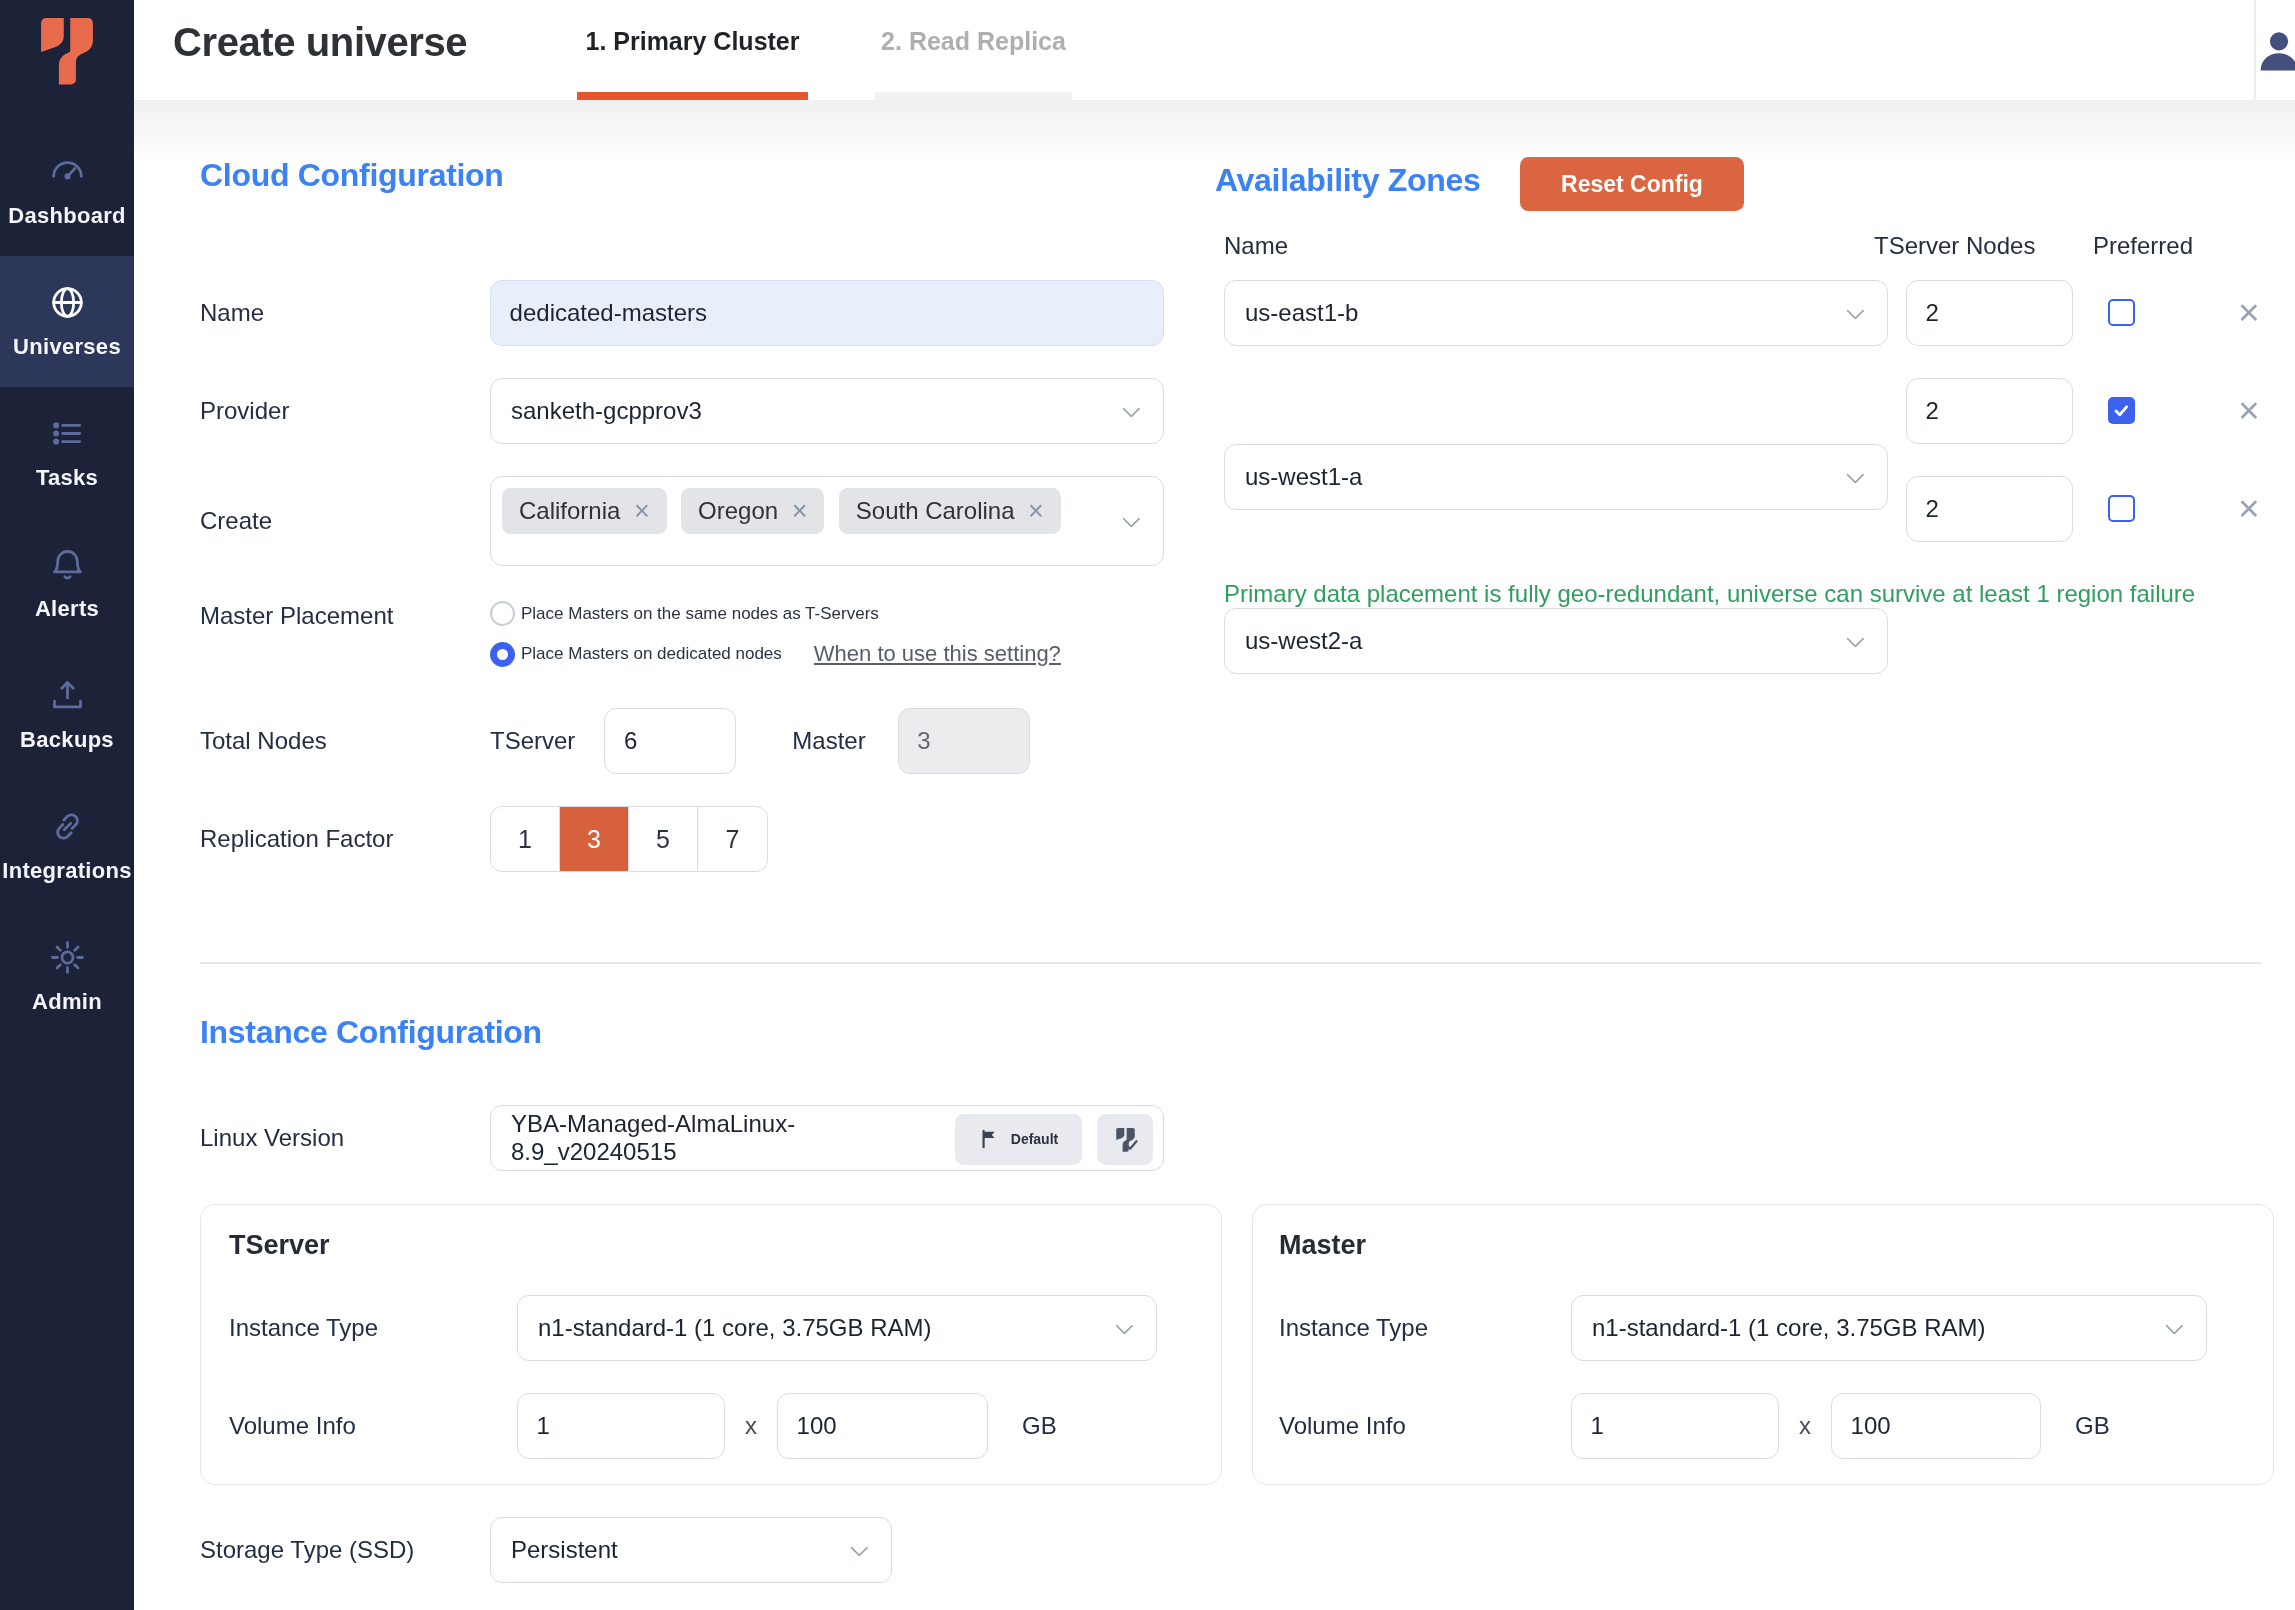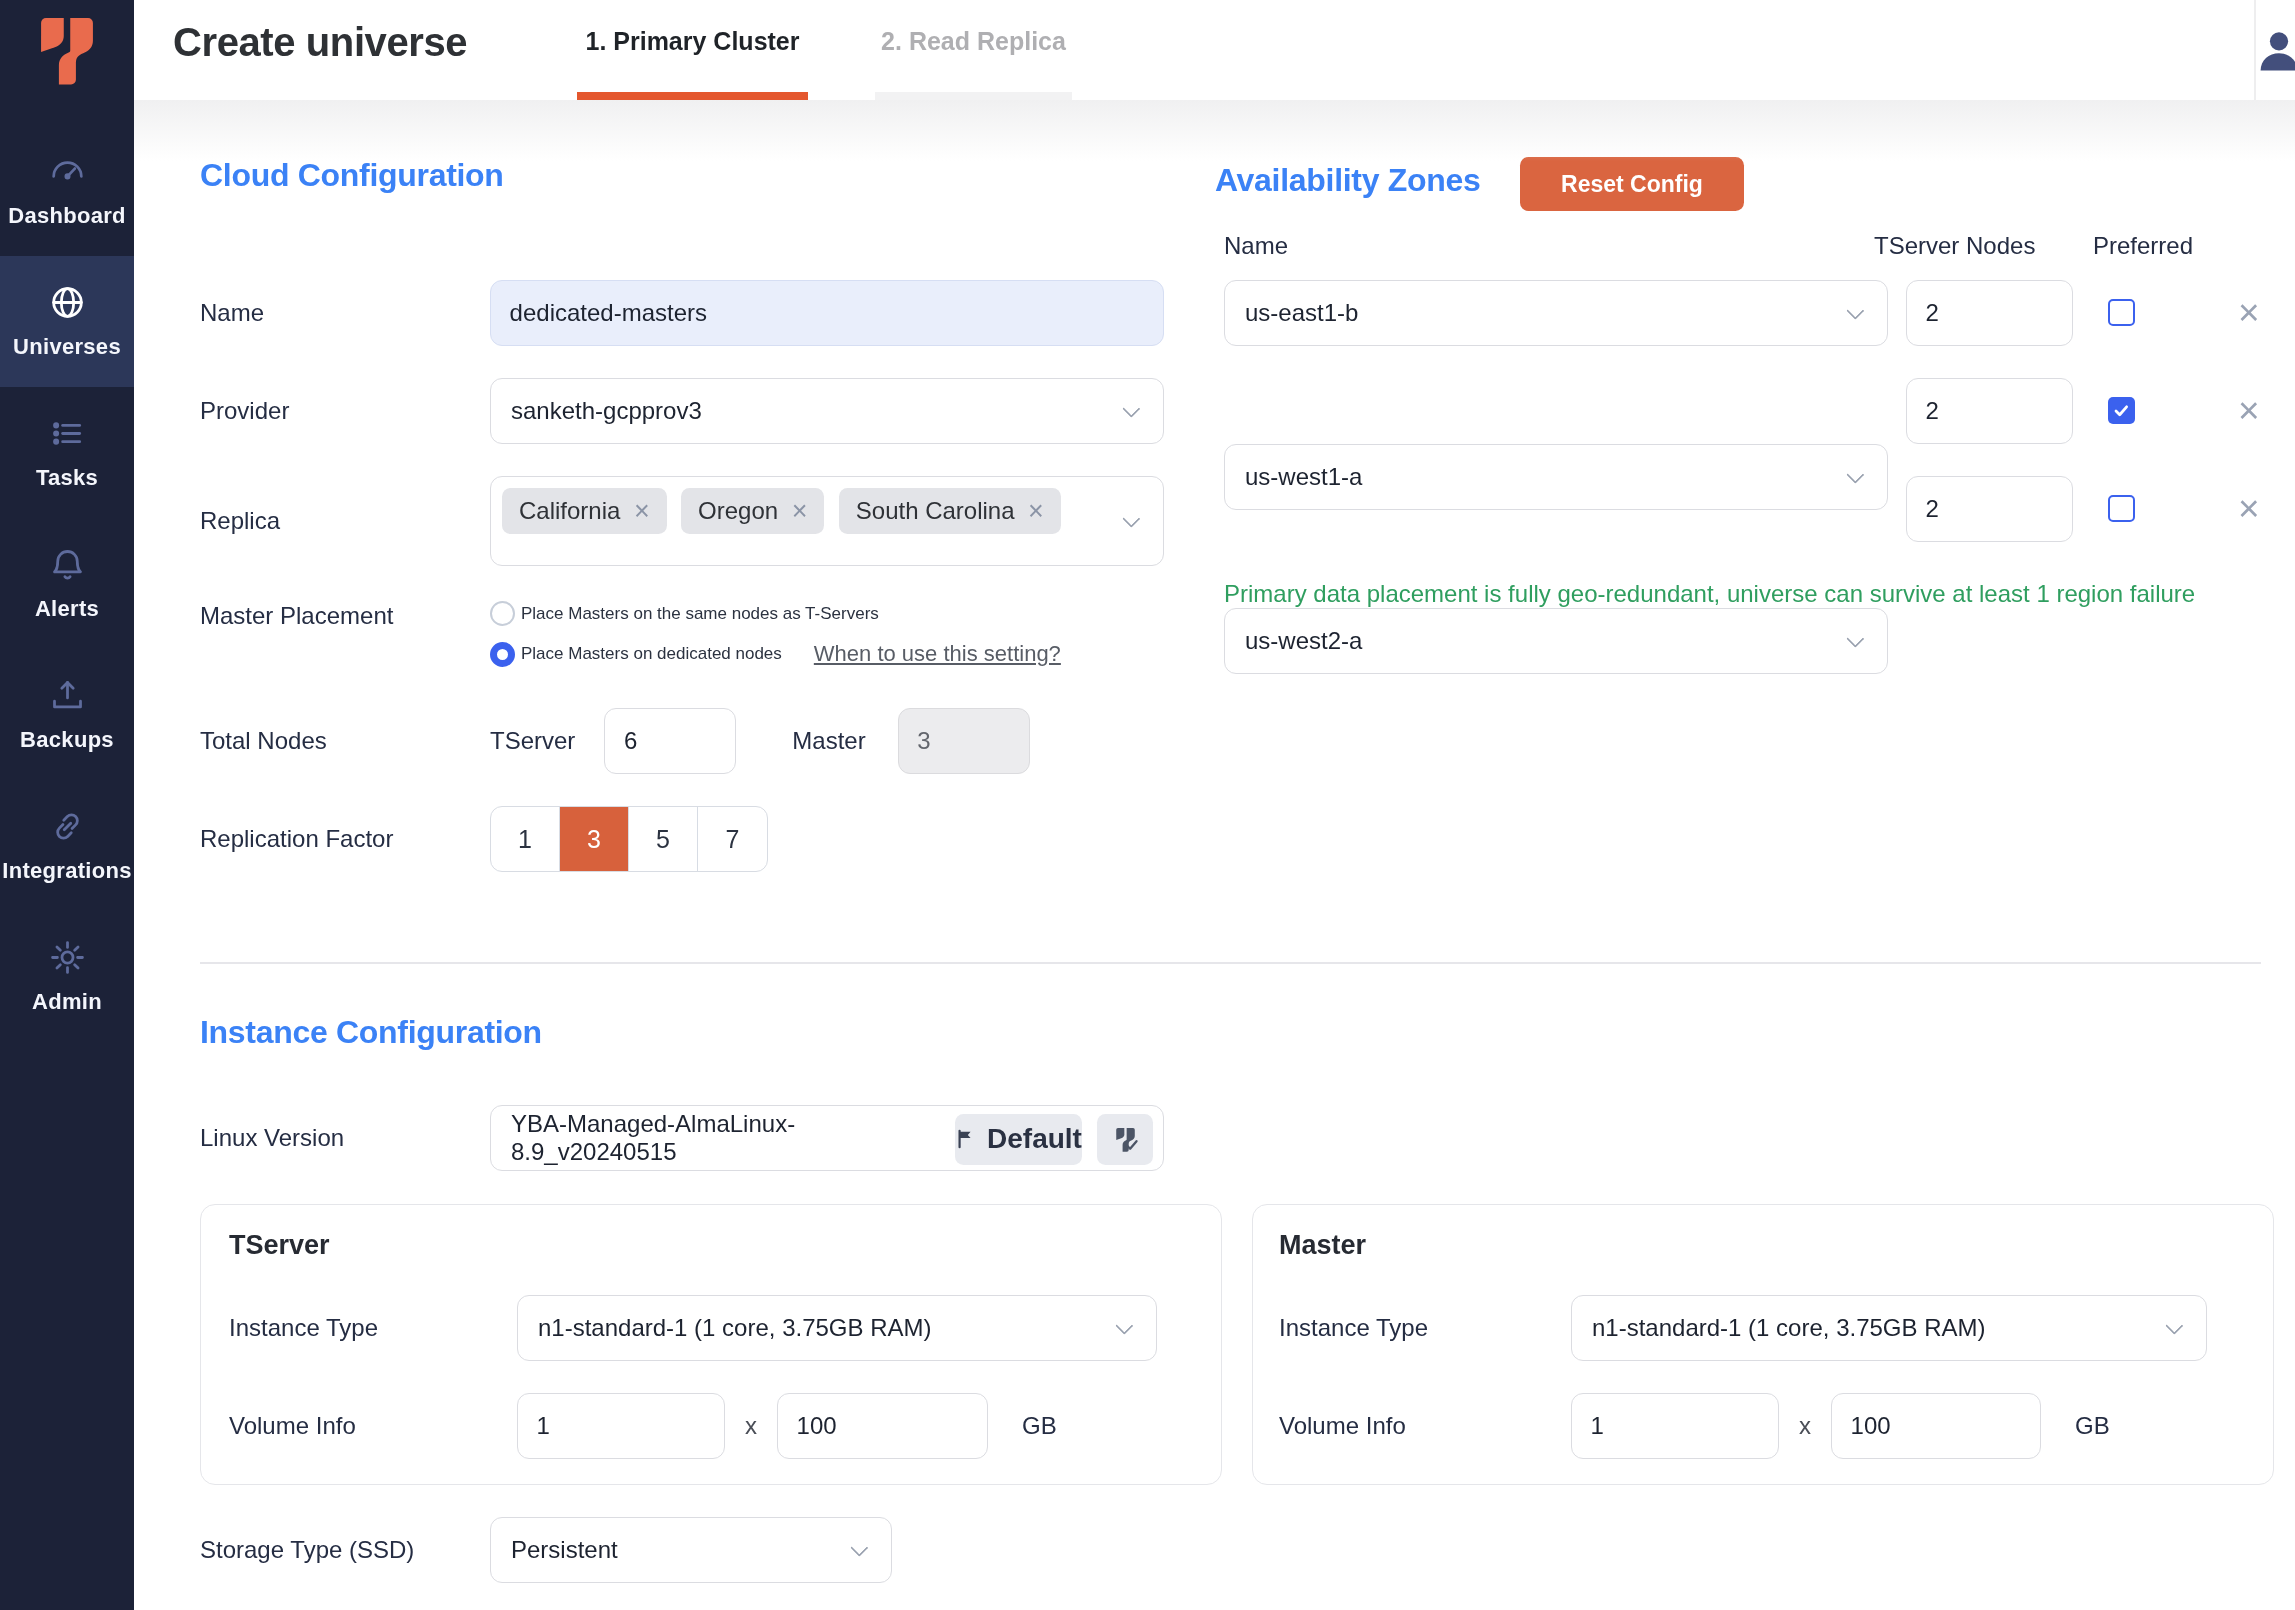--- a/index.html
+++ b/index.html
@@ -58,21 +58,21 @@
   .seg-cell.sel { background:#D7613C; color:#fff; }
   .btn-orange { display:flex; align-items:center; justify-content:center; background:#DA6540; color:#fff; border:none; border-radius:8.5px; font-size:23px; font-weight:600; font-family:inherit; cursor:pointer; }
   .checkbox { width:27px; height:27px; border-radius:5px; cursor:pointer; }
   .checkbox.off { border:2.5px solid #3B61EE; background:#fff; }
   .checkbox.on { background:#3B61EE; display:flex; align-items:center; justify-content:center; }
   .row-x { font-size:37px; color:#9AA3B4; line-height:1; cursor:pointer; }
   .divider { position:absolute; left:200px; top:962px; width:2061px; height:1.7px; background:#E6E6EA; }
   .green-msg { font-size:24px; color:#2F9E5F; }
   .card { position:absolute; width:1022px; height:281px; border:1.7px solid #E5E6EA; border-radius:15px; background:#fff; }
   .badge { position:absolute; top:7.6px; height:51px; background:#E8EAEF; border-radius:8.5px; display:flex; align-items:center; justify-content:center; }
-  .badge-txt { font-size:28px; font-weight:600; color:#2A3142; margin-left:10px; }
+  .badge-txt { font-size:14px; font-weight:600; color:#2A3142; margin-left:10px; }
   .times { font-size:24px; color:#4A4E57; margin:0 20px; }
   .unit { font-size:24px; color:#252D43; margin-left:34px; }
   .colhdr { font-size:24px; color:#252D43; }
 </style>
 </head>
 <body>
 
 <div class="page">
 
   <aside class="sidebar">
@@ -186,21 +186,21 @@
 
   <div class="frow" style="left:200px; top:378px;">
     <span class="lbl lblcol">Provider</span>
     <div class="selectbox" style="width:674px;">
       <span>sanketh-gcpprov3</span>
       <i class="chev"></i>
     </div>
   </div>
 
   <div class="frow" style="left:200px; top:476px; height:90px;">
-    <span class="lbl lblcol">Replica</span>
+    <span class="lbl lblcol">Create</span>
     <div class="chips-box">
       <span class="chip">
         <span>California</span>
         <span class="chip-x">×</span>
       </span>
       <span class="chip">
         <span>Oregon</span>
         <span class="chip-x">×</span>
       </span>
       <span class="chip">

